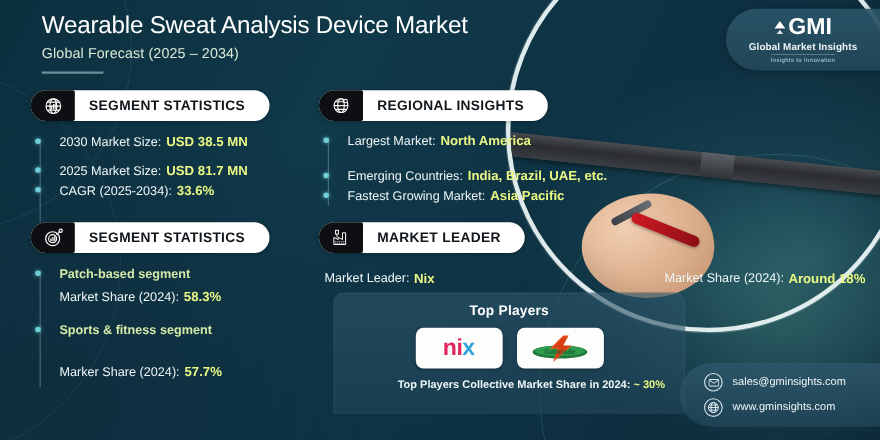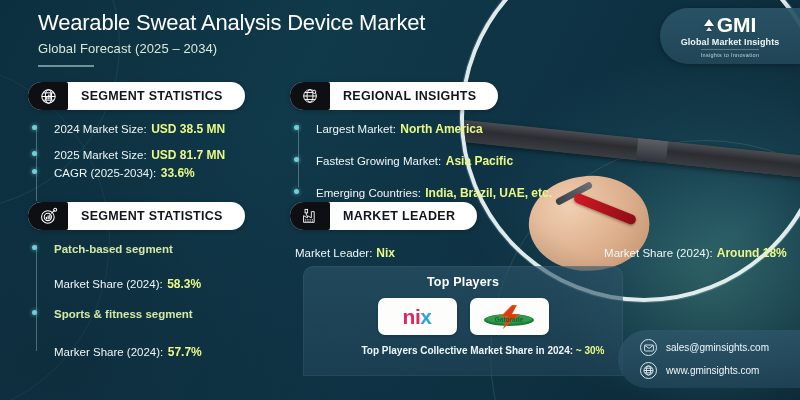--- a/index.html
+++ b/index.html
@@ -378,21 +378,21 @@
           <rect x="14.2" y="7.6" width="1.7" height="7.9" fill="#ffffff" stroke="none"></rect>
         </svg>
       </span>
       <span class="pill-label">SEGMENT STATISTICS</span>
     </div>
 
     <div class="stat-list">
       <div class="stat-line" style="top:6px;height:76px;"></div>
       <div class="stat-row" style="margin-bottom:8px;">
         <span class="stat-dot"></span>
-        <span class="stat-label">2024 Market Size:</span>
+        <span class="stat-label">2030 Market Size:</span>
         <span class="stat-value">USD 38.5 MN</span>
       </div>
       <div class="stat-row" style="margin-bottom:0;">
         <span class="stat-dot"></span>
         <span class="stat-label">2025 Market Size:</span>
         <span class="stat-value">USD 81.7 MN</span>
       </div>
       <div class="stat-row">
         <span class="stat-dot"></span>
         <span class="stat-label">CAGR (2025-2034):</span>
@@ -416,29 +416,29 @@
       <span class="pill-label">REGIONAL INSIGHTS</span>
     </div>
 
     <div class="stat-list">
       <div class="stat-line" style="top:6px;height:62px;"></div>
       <div class="stat-row" style="margin-bottom:14px;">
         <span class="stat-dot"></span>
         <span class="stat-label">Largest Market:</span>
         <span class="stat-value">North America</span>
       </div>
+      <div class="stat-row">
+        <span class="stat-dot"></span>
+        <span class="stat-label">Emerging Countries:</span>
+        <span class="stat-value">India, Brazil, UAE, etc.</span>
+      </div>
       <div class="stat-row" style="margin-bottom:14px;">
         <span class="stat-dot"></span>
         <span class="stat-label">Fastest Growing Market:</span>
         <span class="stat-value">Asia Pacific</span>
-      </div>
-      <div class="stat-row">
-        <span class="stat-dot"></span>
-        <span class="stat-label">Emerging Countries:</span>
-        <span class="stat-value">India, Brazil, UAE, etc.</span>
       </div>
     </div>
   </div>
 
   <div style="position:absolute;left:28px;top:202px;">
     <div class="pill">
       <span class="pill-icon">
         <svg width="19" height="19" viewBox="0 0 24 24" fill="none" stroke="#ffffff" stroke-width="1.3">
           <circle cx="11.2" cy="12.6" r="8"></circle>
           <circle cx="11.2" cy="12.6" r="4.6"></circle>
@@ -453,21 +453,21 @@
     </div>
 
     <div class="stat-list">
       <div class="stat-line" style="top:6px;height:106px;"></div>
 
       <div style="margin-bottom:12px;">
         <div class="stat-row">
           <span class="stat-dot"></span>
           <span class="seg-title">Patch-based segment</span>
         </div>
-        <div class="stat-row" style="margin-top:17px;">
+        <div class="stat-row" style="margin-top:3px;">
           <span class="stat-label">Market Share (2024):</span>
           <span class="stat-value">58.3%</span>
         </div>
       </div>
 
 
       <div>
         <div class="stat-row">
           <span class="stat-dot"></span>
           <span class="seg-title">Sports &amp; fitness segment</span>

